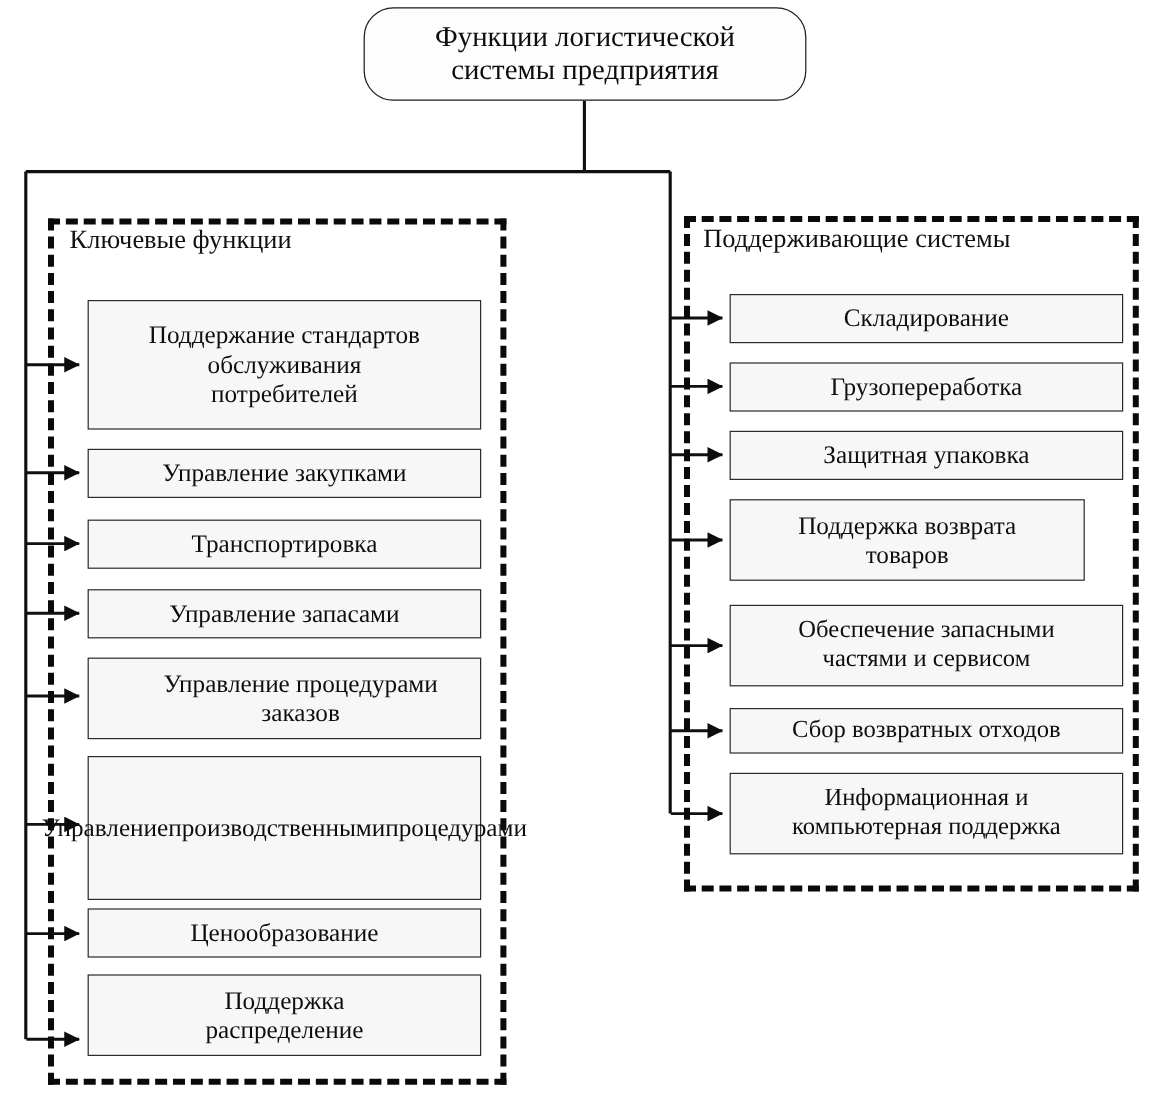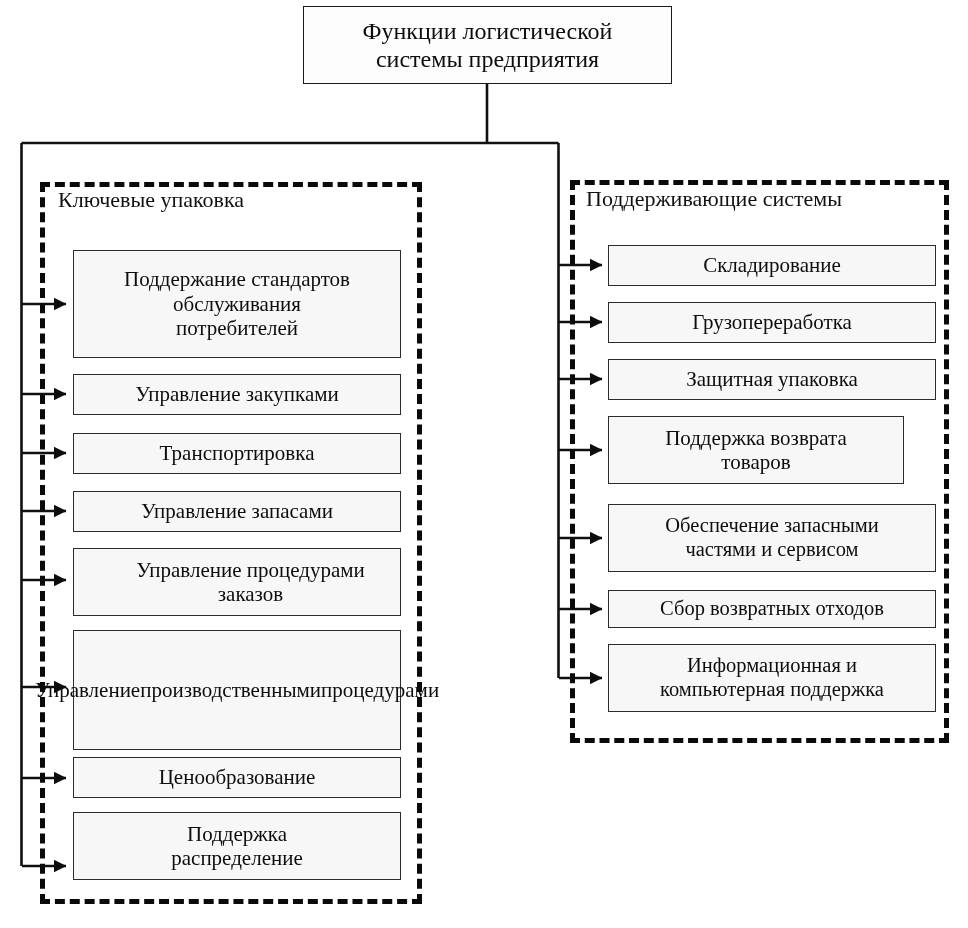--- a/index.html
+++ b/index.html
@@ -105,27 +105,27 @@
       <path d="M 559 265 L 602 265"></path>
       <path d="M 559 322 L 602 322"></path>
       <path d="M 559 379 L 602 379"></path>
       <path d="M 559 450 L 602 450"></path>
       <path d="M 559 538 L 602 538"></path>
       <path d="M 559 609 L 602 609"></path>
       <path d="M 559 678 L 602 678"></path>
     </g>
   </svg>
 
-  <div class="node title-box" style="left:303px; top:6px; width:369px; height:78px; flex-direction:column;">
+  <div class="node title-box" style="left:303px; top:6px; width:369px; height:78px; flex-direction:column;border-radius:25px;">
     <span>Функции логистической</span>
     <span>системы предприятия</span>
   </div>
 
   <div class="group-box" style="left:40px; top:182px; width:382px; height:722px;"></div>
-  <div class="group-label" style="left:58px; top:189px;">Ключевые упаковка</div>
+  <div class="group-label" style="left:58px; top:189px;">Ключевые функции</div>
 
   <div class="node fn-box" style="left:73px; top:250px; width:328px; height:108px; flex-direction:column;">
     <span>Поддержание стандартов</span>
     <span>обслуживания</span>
     <span>потребителей</span>
   </div>
 
   <div class="node fn-box" style="left:73px; top:374px; width:328px; height:41px;">
     <span>Управление закупками</span>
   </div>

